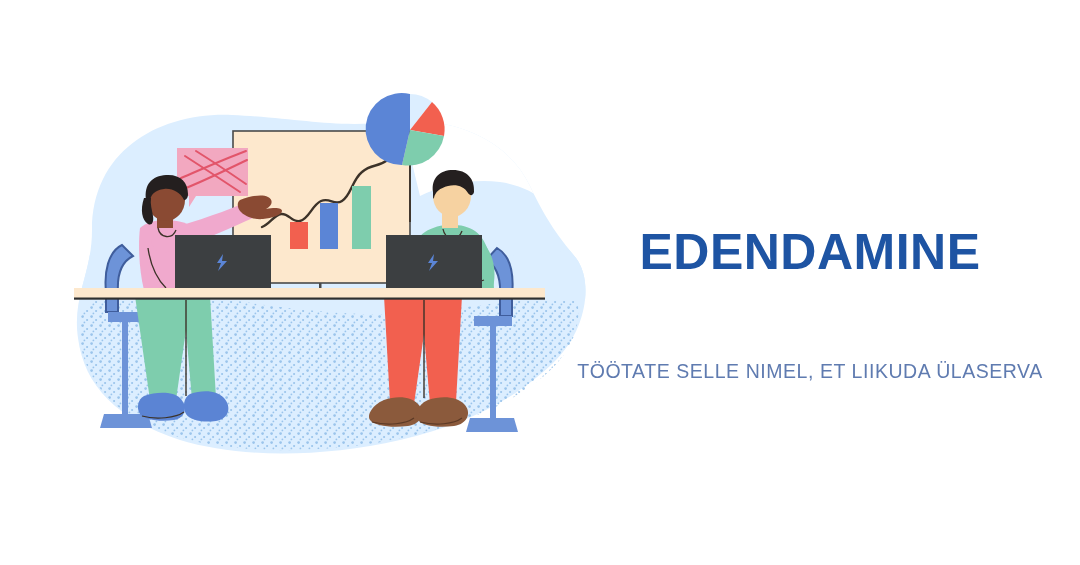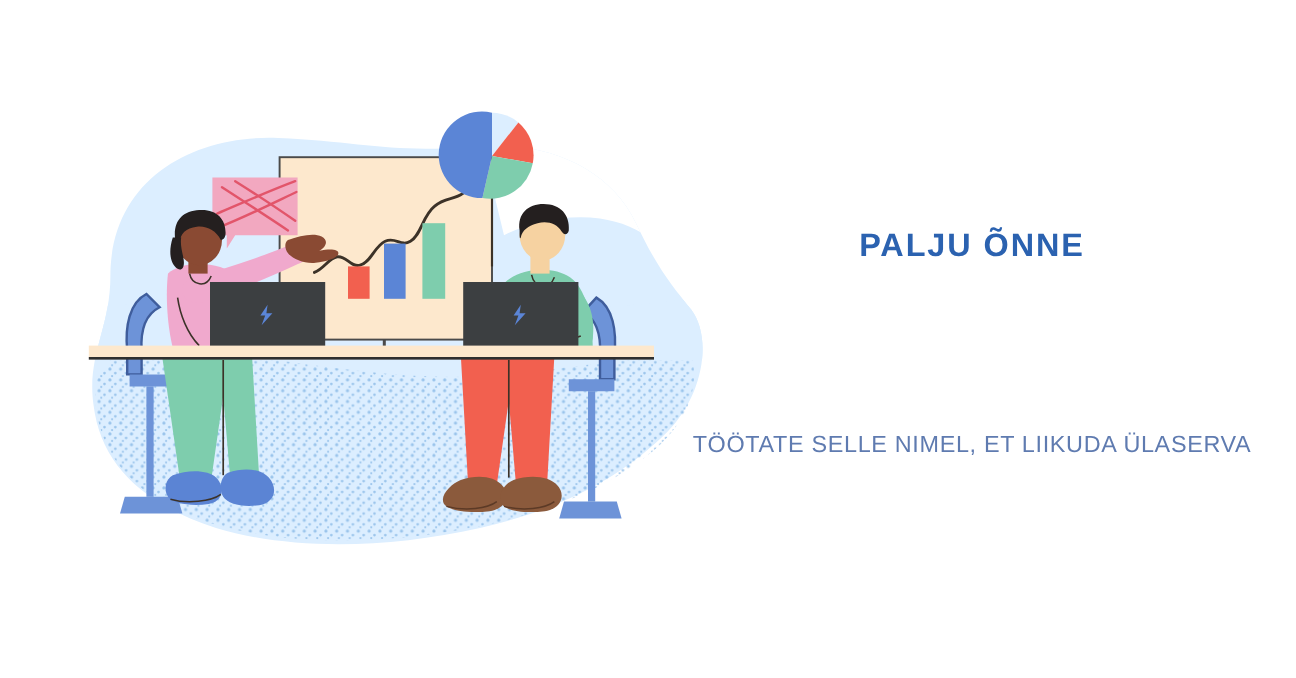--- a/index.html
+++ b/index.html
@@ -264,17 +264,17 @@
 
       <g>
         <rect x="74" y="288" width="471" height="10" fill="#fde8cd"></rect>
         <rect x="74" y="297.5" width="471" height="2.2" fill="#2f2f2f"></rect>
       </g>
 
     </svg>
   </div>
 
   <div class="text-block">
-    <div class="headline-kicker">PALJU ÕNNE</div>
+    <div class="headline-main">EDENDAMINE</div>
     <div class="subline">TÖÖTATE SELLE NIMEL, ET LIIKUDA ÜLASERVA</div>
   </div>
 
 </div>
 
 </body></html>

